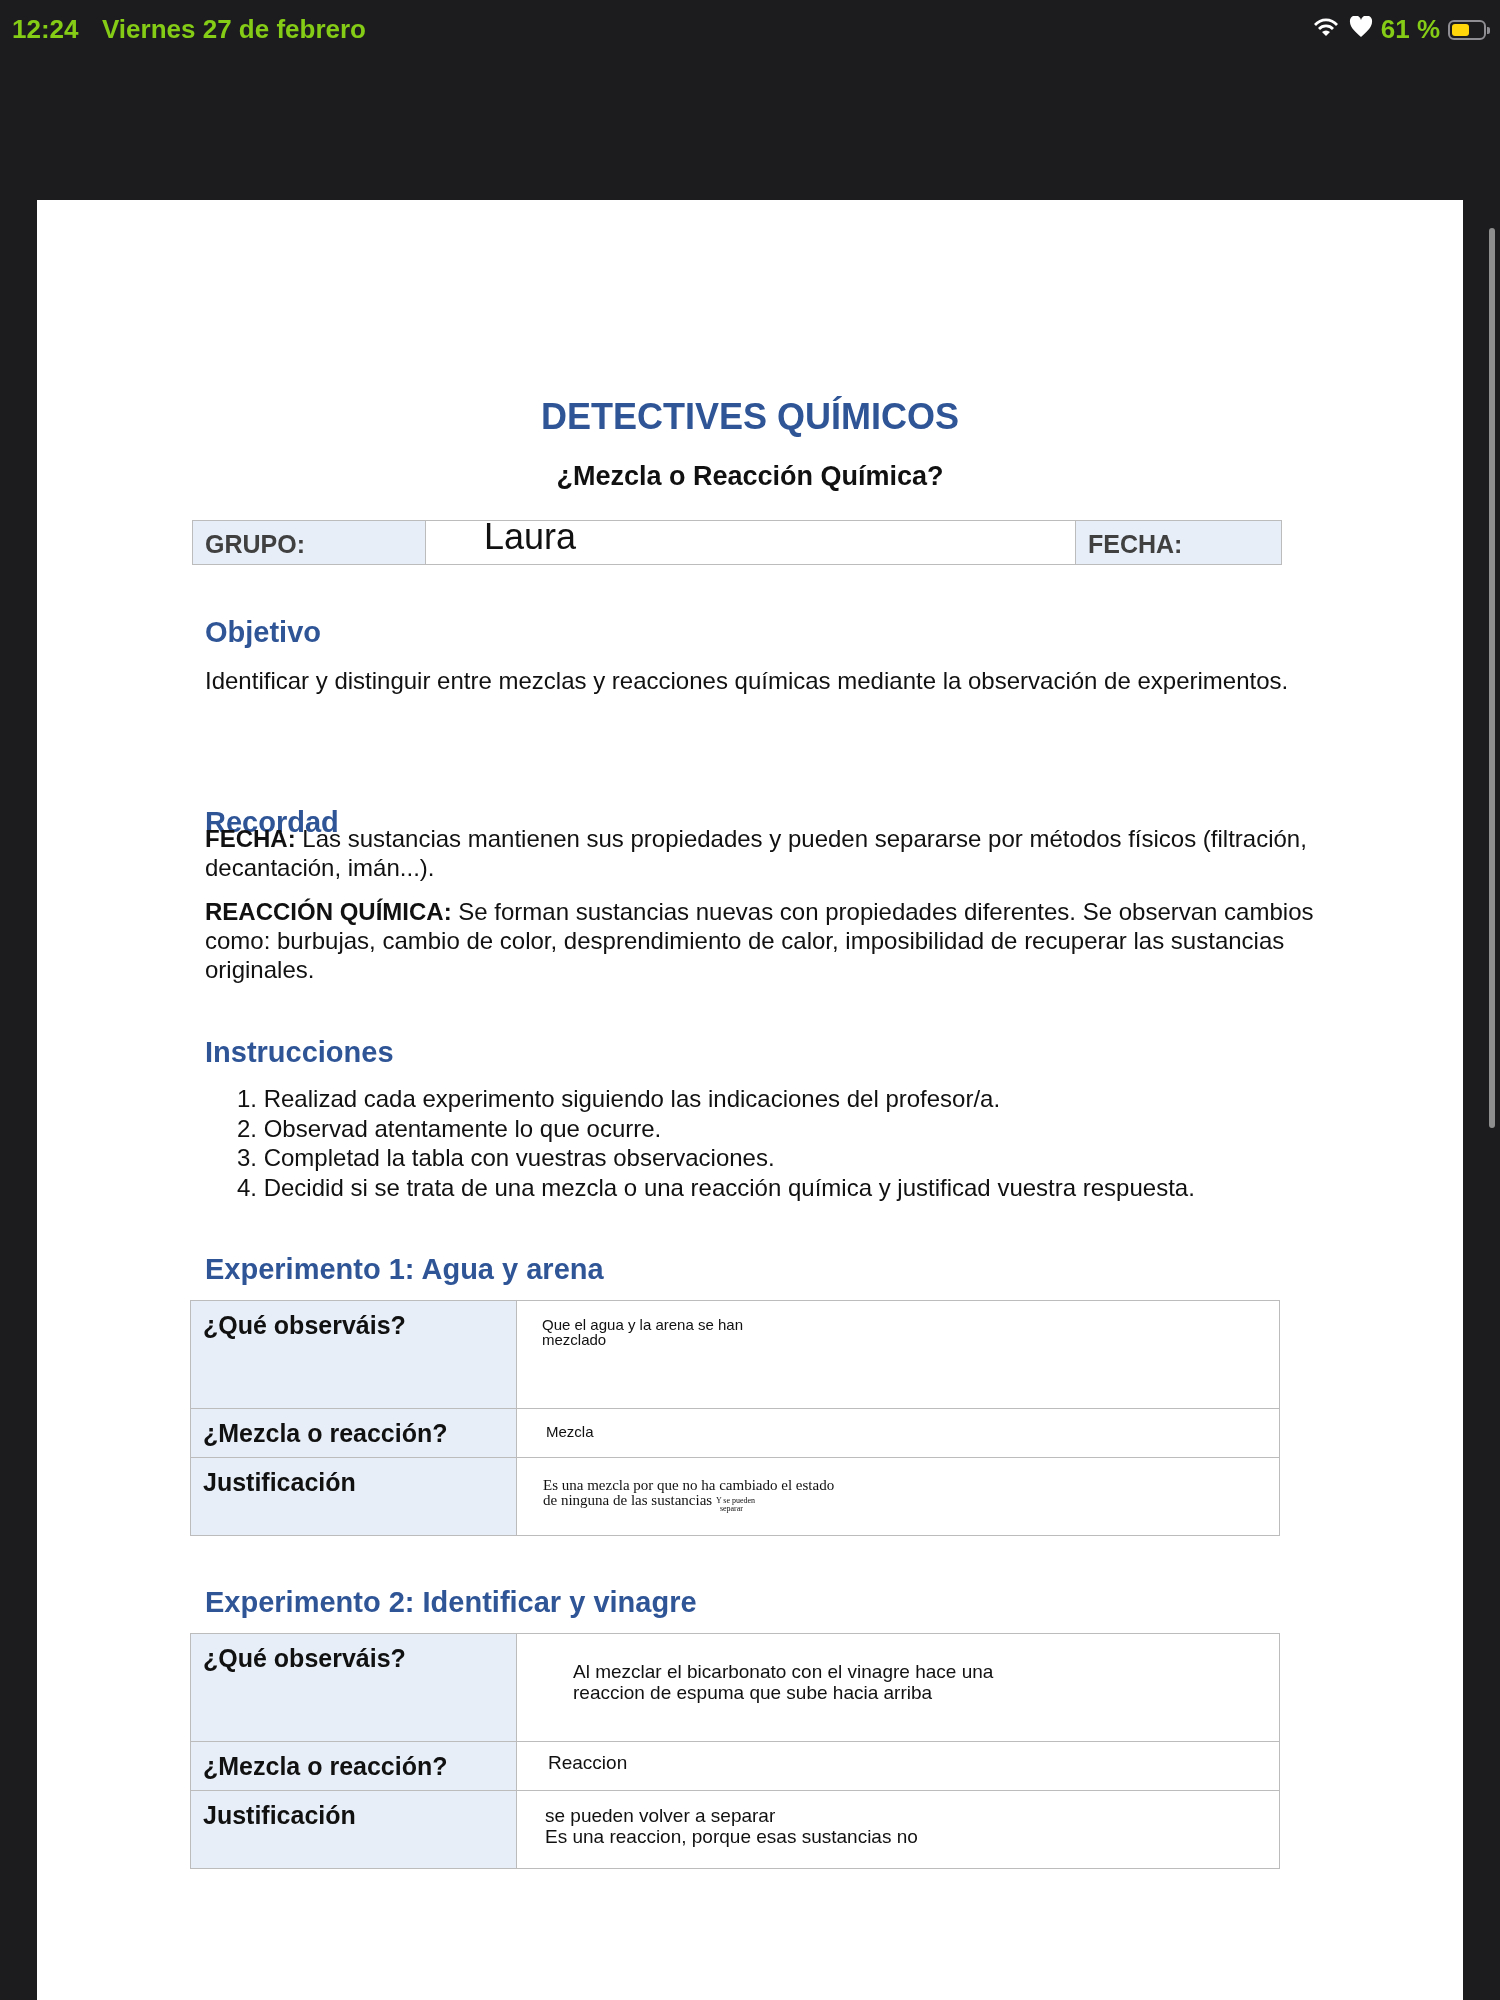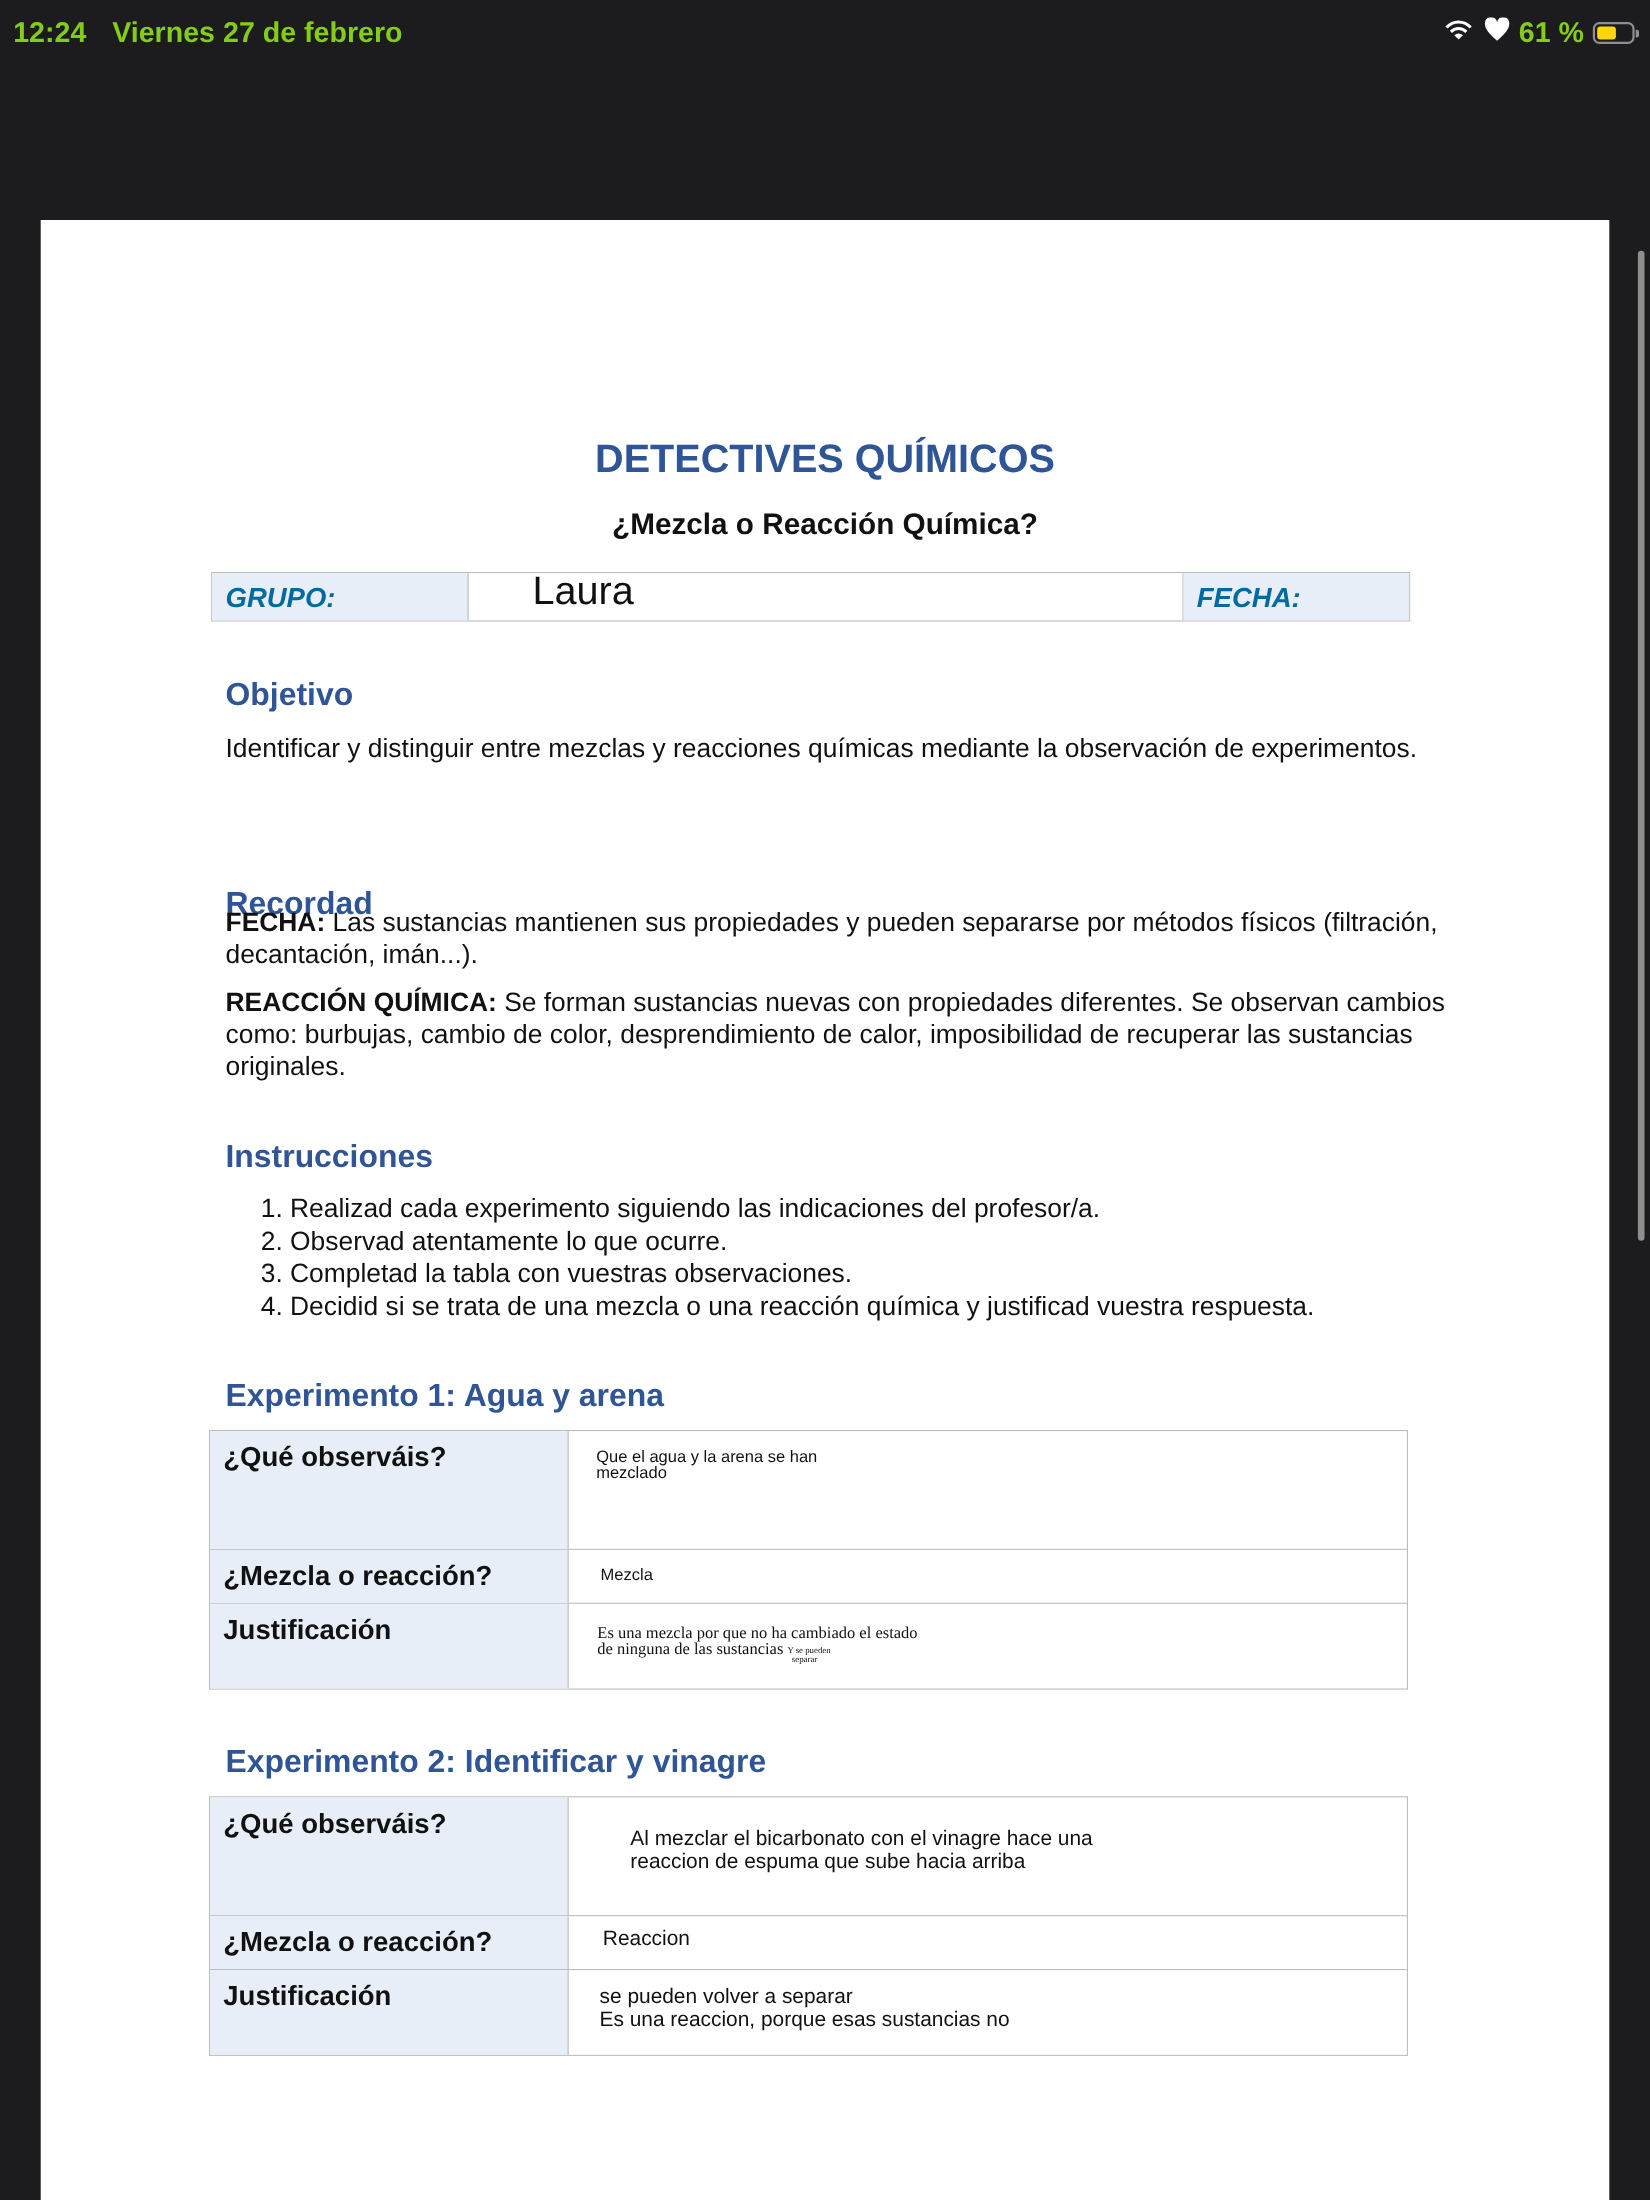--- a/index.html
+++ b/index.html
@@ -37,22 +37,22 @@
   }
   .subtitle {
     position:absolute; left:0; width:100%; top:261px; text-align:center;
     color:#111; font-weight:bold; font-size:27px;
   }
   .header-table {
     position:absolute; left:155px; top:320px; width:1090px; height:45px;
     border:1.5px solid #bcbcbc; display:flex; box-sizing:border-box;
   }
   .header-table .lbl {
-    background:#e7eef7; font-weight:bold; font-size:25px; color:#0369a1;
-    display:flex; align-items:flex-end; padding:0 0 5px 12px; box-sizing:border-box;font-style:italic;
+    background:#e7eef7; font-weight:bold; font-size:25px; color:#404040;
+    display:flex; align-items:flex-end; padding:0 0 5px 12px; box-sizing:border-box;
   }
   .header-table .grupo-lbl { width:233px; border-right:1.5px solid #bcbcbc; }
   .header-table .grupo-val {
     width:606px; border-right:1.5px solid #bcbcbc; font-size:36px; color:#111;
     padding:0 0 0 14px; box-sizing:border-box; line-height:32px;margin-left:44px;
   }
   .header-table .fecha-lbl { flex:1; }
 
   .h2 { position:absolute; left:168px; color:#2f5597; font-weight:bold; font-size:29px; }
   .para { position:absolute; left:168px; width:1140px; font-size:24px; color:#111; line-height:29px; }

